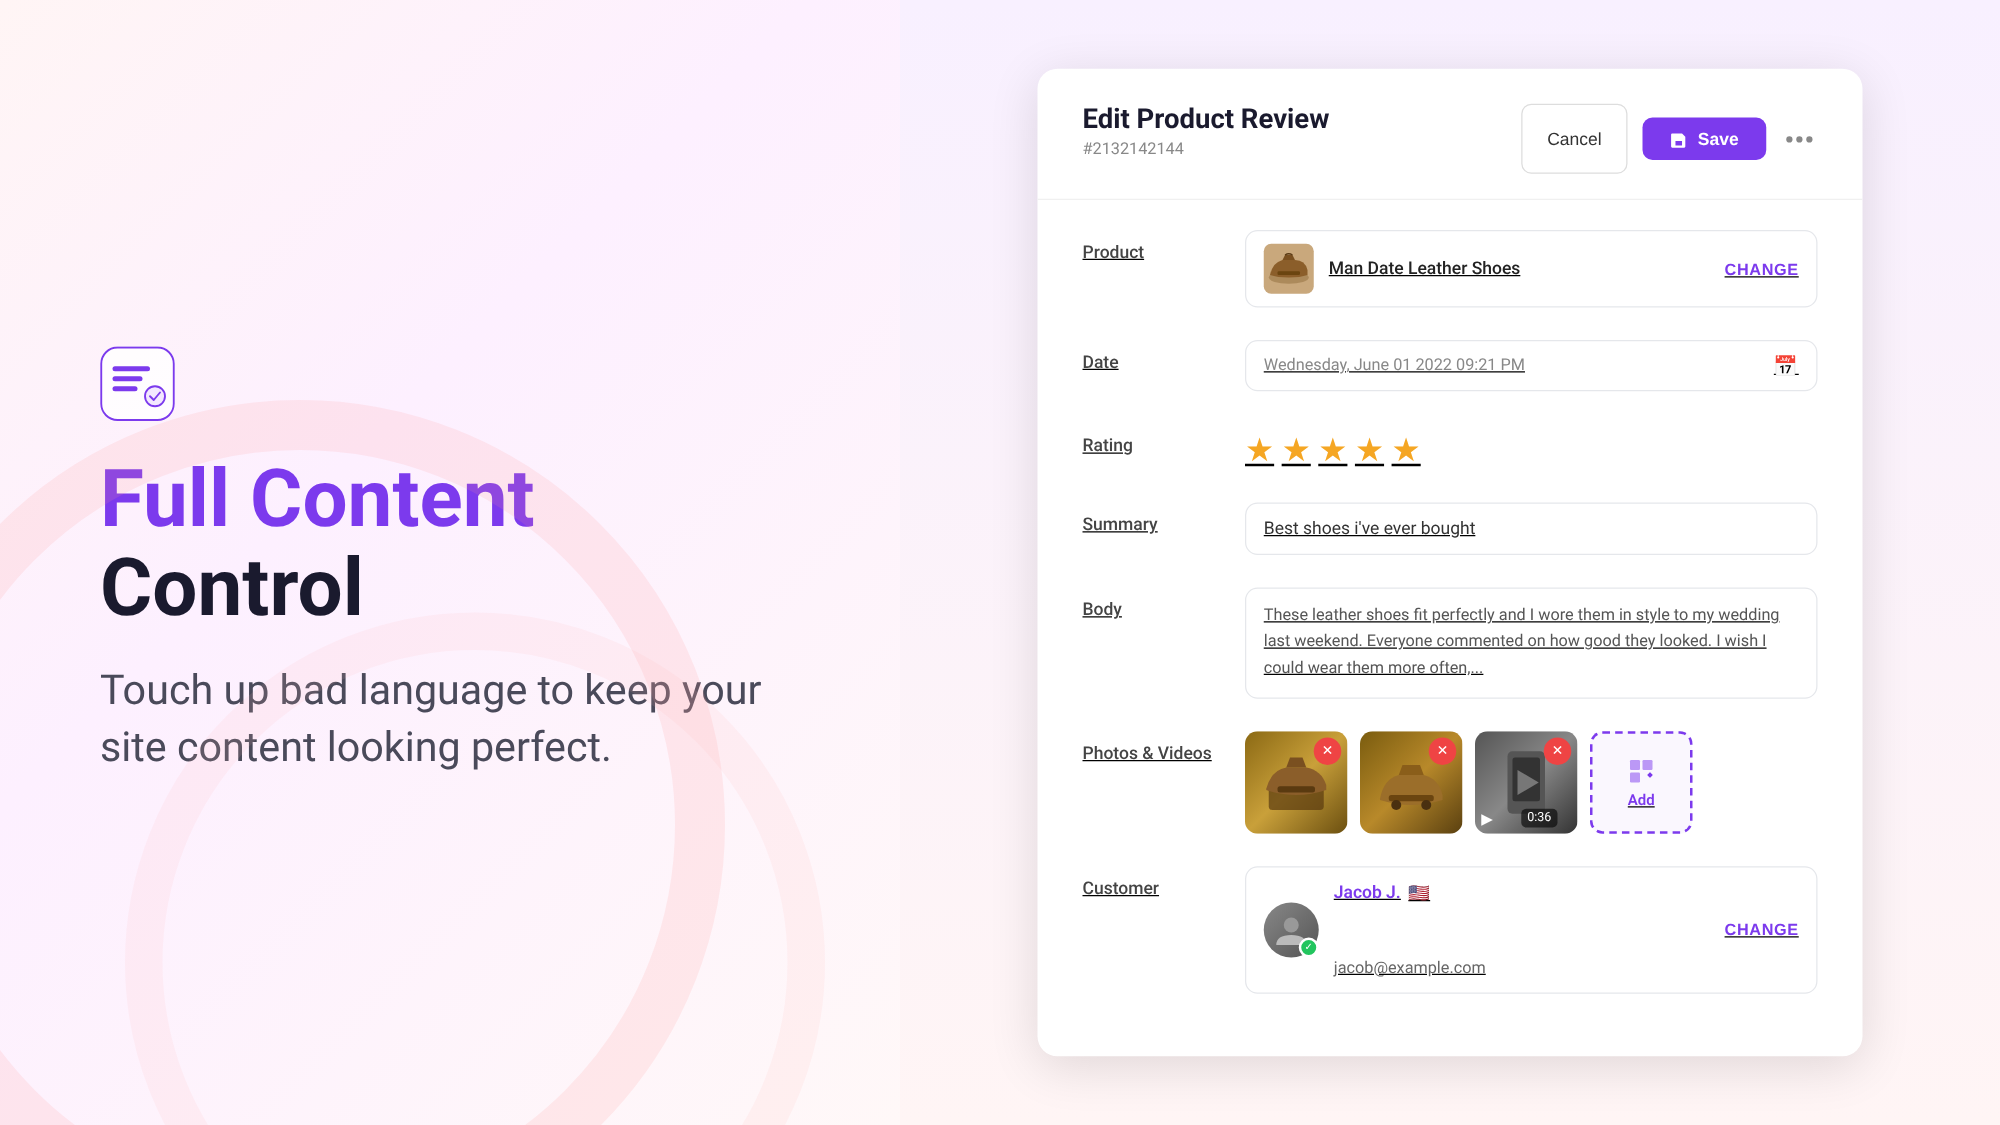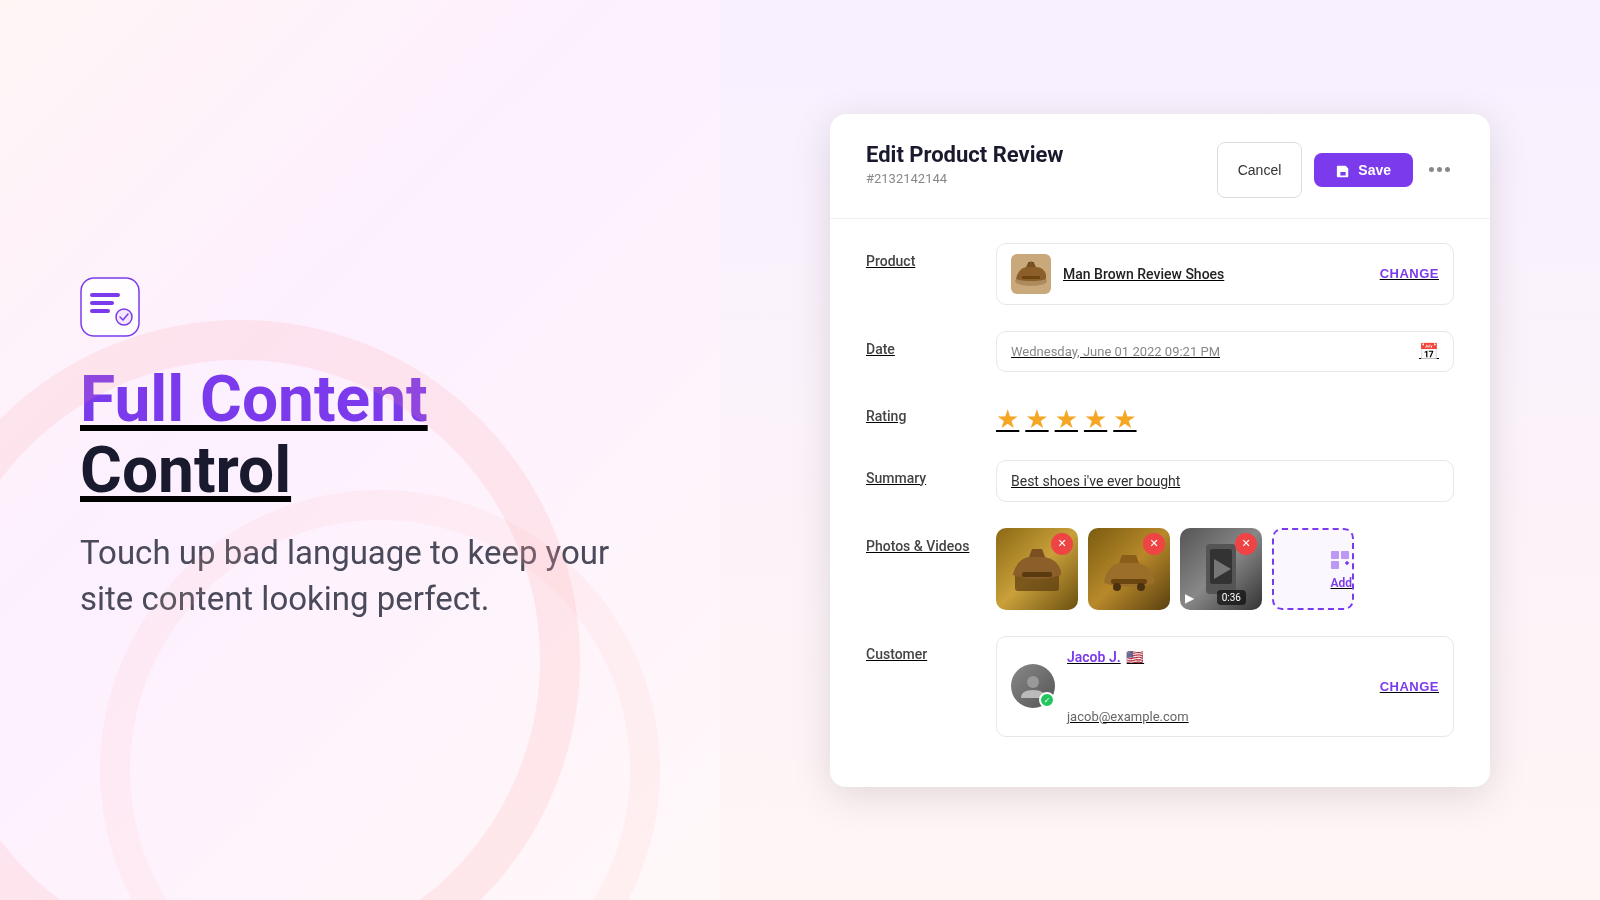--- a/index.html
+++ b/index.html
@@ -53,21 +53,20 @@
       width: 60px;
       height: 60px;
       margin-bottom: 28px;
     }
 
     .hero-title {
       font-size: 64px;
       font-weight: 700;
       line-height: 1.1;
       margin-bottom: 24px;
-      text-decoration: underline;
     }
 
     .hero-title .purple { color: #7c3aed; }
     .hero-title .dark { color: #1a1a2e; }
 
     .hero-subtitle {
       font-size: 33px;
       color: #4a4a5a;
       line-height: 1.4;
       max-width: 540px;
@@ -347,21 +346,21 @@
       font-size: 12px;
     }
 
     .add-photo-btn {
       width: 82px;
       height: 82px;
       border: 2px dashed #7c3aed;
       border-radius: 10px;
       display: flex;
       flex-direction: column;
-      align-items: flex-end;
+      align-items: center;
       justify-content: center;
       gap: 4px;
       cursor: pointer;
       background: rgba(124, 58, 237, 0.04);
       color: #7c3aed;
       font-size: 12px;
       font-weight: 600;
     }
 
     
@@ -490,21 +489,21 @@
           <div class="product-field">
             <div class="product-thumb">
               <svg width="38" height="30" viewBox="0 0 38 30" fill="none">
                 <ellipse cx="19" cy="22" rx="16" ry="5" fill="#6b4510" opacity="0.3"></ellipse>
                 <path d="M4 20 Q6 10 14 8 L24 8 Q32 8 34 16 L34 20 Q28 22 19 22 Q10 22 4 20Z" fill="#8b5e2a"></path>
                 <path d="M14 8 L16 4 L22 4 L24 8" fill="#7a5020"></path>
                 <path d="M16 4 Q19 2 22 4" stroke="#5a3a15" stroke-width="1" fill="none"></path>
                 <rect x="10" y="17" width="18" height="3" rx="1" fill="#6b4510"></rect>
               </svg>
             </div>
-            <span class="product-name">Man Brown Review Shoes</span>
+            <span class="product-name">Man Date Leather Shoes</span>
             <button class="btn-change">CHANGE</button>
           </div>
         </div>
       </div>
 
       <div class="form-row">
         <div class="form-label">Date</div>
         <div class="form-control">
           <div class="date-field">
             <span class="date-text">Wednesday, June 01 2022 09:21 PM</span>
@@ -526,20 +525,26 @@
         </div>
       </div>
 
       <div class="form-row">
         <div class="form-label">Summary</div>
         <div class="form-control">
           <div class="summary-field">Best shoes i've ever bought</div>
         </div>
       </div>
 
+      <div class="form-row">
+        <div class="form-label">Body</div>
+        <div class="form-control">
+          <div class="body-field">These leather shoes fit perfectly and I wore them in style to my wedding last weekend. Everyone commented on how good they looked. I wish I could wear them more often,...</div>
+        </div>
+      </div>
 
       <div class="form-row">
         <div class="form-label">Photos &amp; Videos</div>
         <div class="form-control">
           <div class="photos-grid">
 
             <div class="photo-item">
               <div class="photo-bg photo-bg-1">
                 <svg width="60" height="60" viewBox="0 0 60 60" fill="none">
                   <rect x="8" y="32" width="44" height="20" rx="3" fill="#5a3a10" opacity="0.7"></rect>

